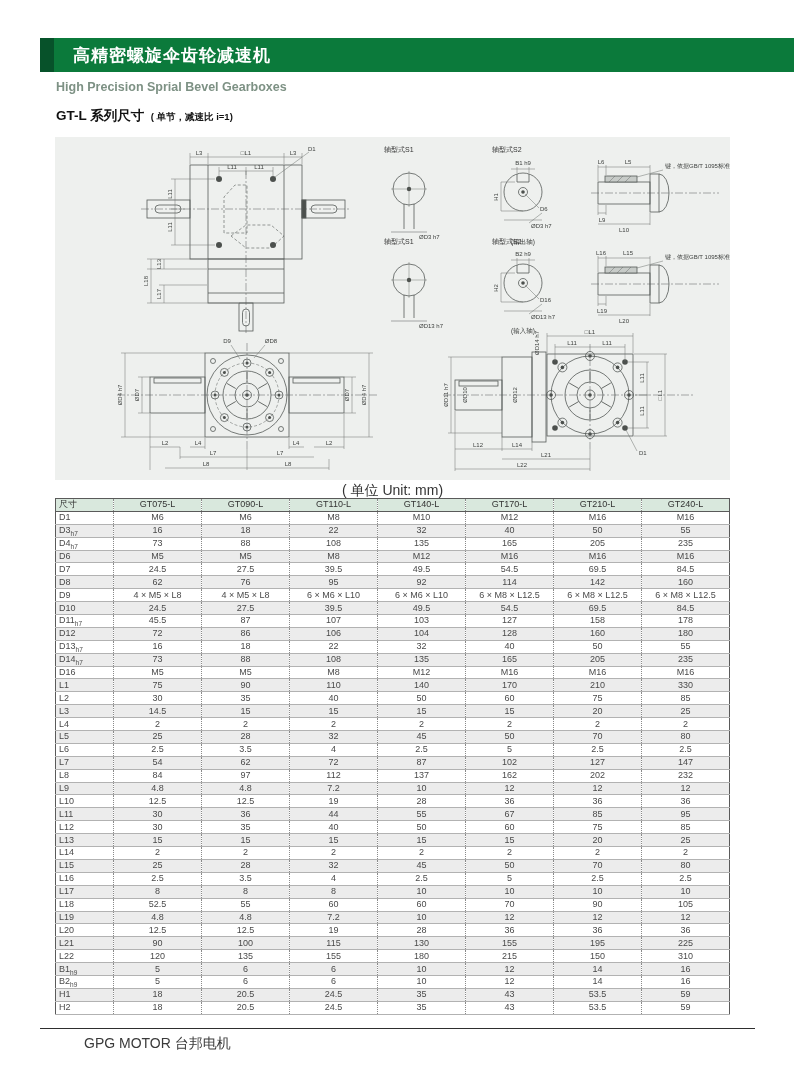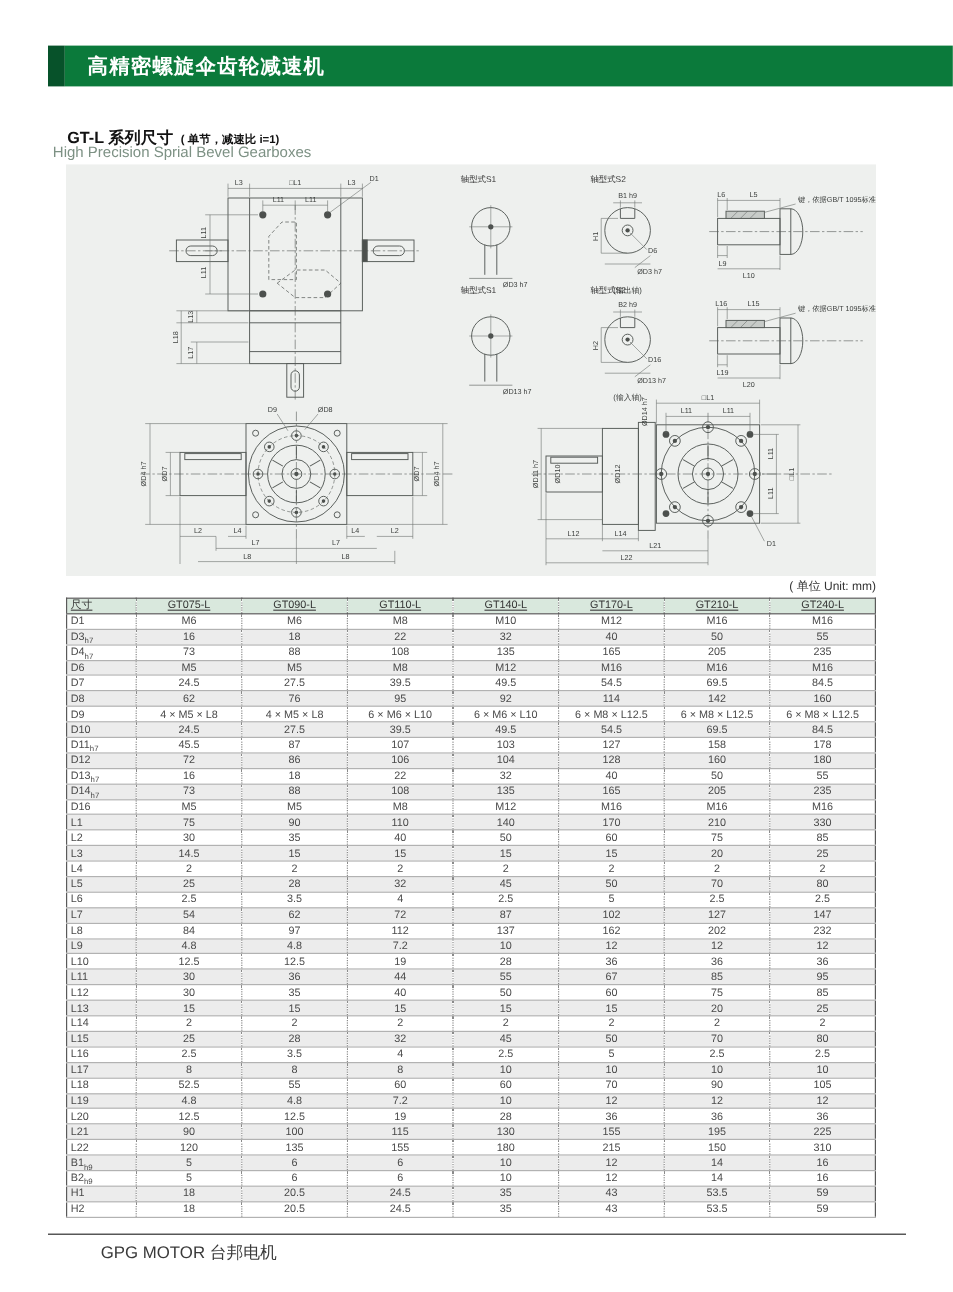--- a/index.html
+++ b/index.html
@@ -4,43 +4,43 @@
 <style>
   html,body { margin:0; padding:0; background:#fff; }
   body { width:794px; height:1077px; position:relative; font-family:"Liberation Sans", sans-serif; overflow:hidden; }
   .page { position:absolute; inset:0; background:#fff; }
 
   .title-bar-wrap { position:absolute; left:40px; top:38px; right:0; height:34px; display:flex; }
   .title-bar-accent { width:14px; height:100%; background:#07522a; }
   .title-bar { flex:1; height:100%; background:#0b7a3b; display:flex; align-items:center; }
   .title-bar .t { color:#fff; font-weight:bold; font-size:17px; letter-spacing:1px; padding-left:19px; }
 
-  .subtitle { position:absolute; left:44px; top:80px; font-size:12.5px; font-weight:normal; color:#7d9184;margin-top:40px; }
+  .subtitle { position:absolute; left:56px; top:80px; font-size:12.5px; font-weight:bold; color:#7d9184; }
 
   .section-line { position:absolute; left:56px; top:106px; color:#111; }
   .section-line .st { font-size:13.5px; font-weight:bold; }
   .section-line .sn { font-size:9.5px; font-weight:bold; margin-left:2px; }
 
   .diagram-panel { position:absolute; left:55px; top:137px; width:675px; height:343px; background:#eef0ee; }
   svg { display:block; }
   svg text { font-family:"Liberation Sans", sans-serif; fill:#3c3f3d; }
   .dlbl { font-size:6px; text-anchor:middle; }
   .dlbl-s { font-size:6px; text-anchor:start; }
   .dttl { font-size:7px; text-anchor:start; fill:#333; }
   .dcap { font-size:6.5px; text-anchor:middle; }
   .rot { text-anchor:middle; }
 
-  .unit-note { position:absolute; left:55px; top:482px; width:675px; text-align:right; font-size:10px; color:#333; }
+  .unit-note { position:absolute; left:55px; top:482px; width:675px; text-align:center; font-size:14px; color:#333; }
 
   .dims-table { position:absolute; left:55px; top:498px; width:675px; border-collapse:collapse; table-layout:fixed; font-size:9px; color:#4a4a4a; border:1.4px solid #5a5a5a; }
   .dims-table th, .dims-table td { border-left:1px dotted #8a8a8a; height:11.9px; padding:0; text-align:center; font-weight:normal; line-height:1; white-space:nowrap; overflow:hidden; }
   .dims-table th:first-child, .dims-table td:first-child { border-left:none; text-align:left; padding-left:3px; }
   .dims-table col.c0 { width:58px; }
   .dims-table tr { border-bottom:1px solid #b2b2b2; }
-  .dims-table thead tr { background:#d9e8dd; border-bottom:1px solid #5a5a5a;text-decoration:underline; }
+  .dims-table thead tr { background:#d9e8dd; border-bottom:1px solid #5a5a5a; }
   .dims-table thead th { color:#333; }
   .dims-table tr.alt { background:#ececec; }
   .dims-table sub { font-size:6.5px; line-height:0; }
 
   .footer-rule { position:absolute; left:40px; top:1028px; width:715px; height:1px; background:#2e2e2e; }
   .footer-text { position:absolute; left:84px; top:1035px; font-size:14px; color:#3a3a3a; }
 </style>
 </head>
 <body>
 

